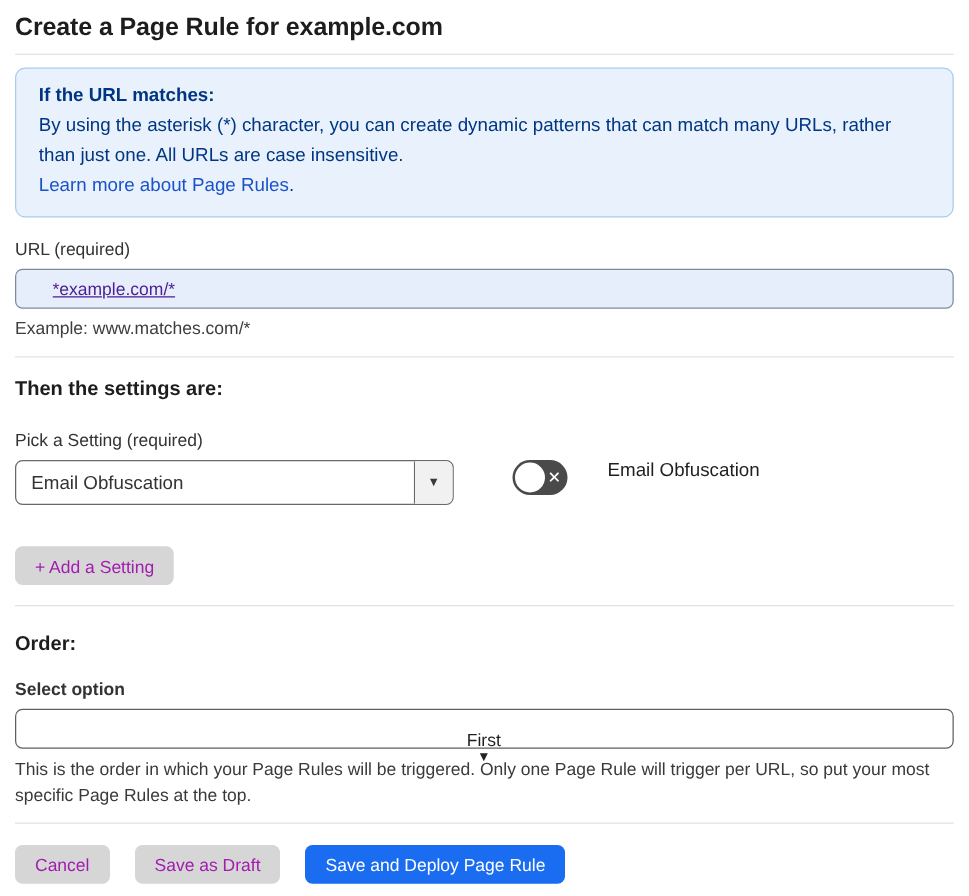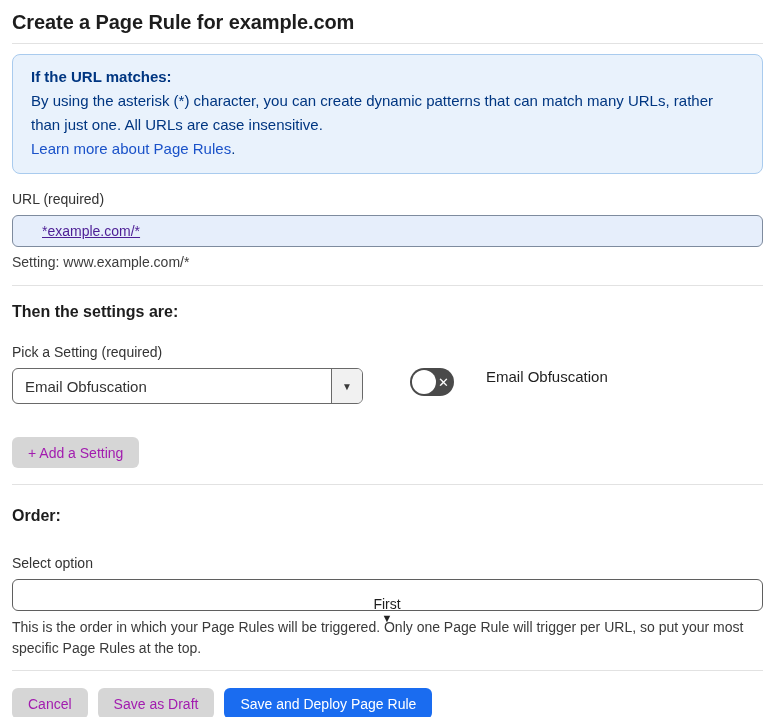--- a/index.html
+++ b/index.html
@@ -105,58 +105,58 @@
     height: 31px; padding: 0 16px;
     font-size: 14px; font-family: "Liberation Sans", sans-serif;
     cursor: pointer;
   }
   .btn-gray { background: #d6d6d6; color: #a21caf; }
   .btn-primary { background: #1a6cf0; color: #ffffff; }
   .add-setting-btn { margin-top: 33px; display: inline-block; }
 
   .divider-2 { margin-top: 16px; }
   .order-heading { margin-top: 21px; }
-  .order-label { margin-top: 29px; }
+  .order-label { margin-top: 17px; font-weight: bold; }
 
   
   .order-select {
     width: 100%; height: 32px;
     background: #ffffff;
     border: 1px solid #5f5f5f;
     border-radius: 6px;
     display: flex; align-items: center; justify-content: space-between;
     padding: 16px 13px 0 12px;
     font-size: 14px; color: #1f1f1f;
     cursor: pointer;
     flex-direction: column;
   }
   .order-caret { font-size: 11px; color: #222; }
   .order-help { font-size: 14px; color: #3a3a3a; line-height: 21px; margin-top: 6px; }
 
   .divider-3 { margin-top: 11px; }
 
-  .footer { display: flex; align-items: center; gap: 10px; margin-top: 17px; }
+  .footer { display: flex; align-items: center; gap: 20px; margin-top: 17px; }
 </style>
 </head>
 <body>
 
 <div class="container">
 
   <h1 class="page-title">Create a Page Rule for example.com</h1>
   <hr class="divider">
 
   <div class="callout">
     <div class="callout-heading">If the URL matches:</div>
     <div class="callout-body">By using the asterisk (*) character, you can create dynamic patterns that can match many URLs, rather than just one. All URLs are case insensitive.</div>
     <div><span class="callout-link">Learn more about Page Rules</span><span class="callout-suffix">.</span></div>
   </div>
 
   <div class="field-label">URL (required)</div>
   <input class="url-input" type="text" value="*example.com/*" style="">
-  <div class="helper-text">Setting: www.example.com/*</div>
+  <div class="helper-text">Example: www.matches.com/*</div>
 
   <hr class="divider divider-1">
 
   <div class="section-heading">Then the settings are:</div>
 
   <div class="field-label pick-label">Pick a Setting (required)</div>
   <div class="setting-row">
     <div class="setting-select">
       <div class="setting-select-value">Email Obfuscation</div>
       <div class="setting-select-arrow">▼</div>

